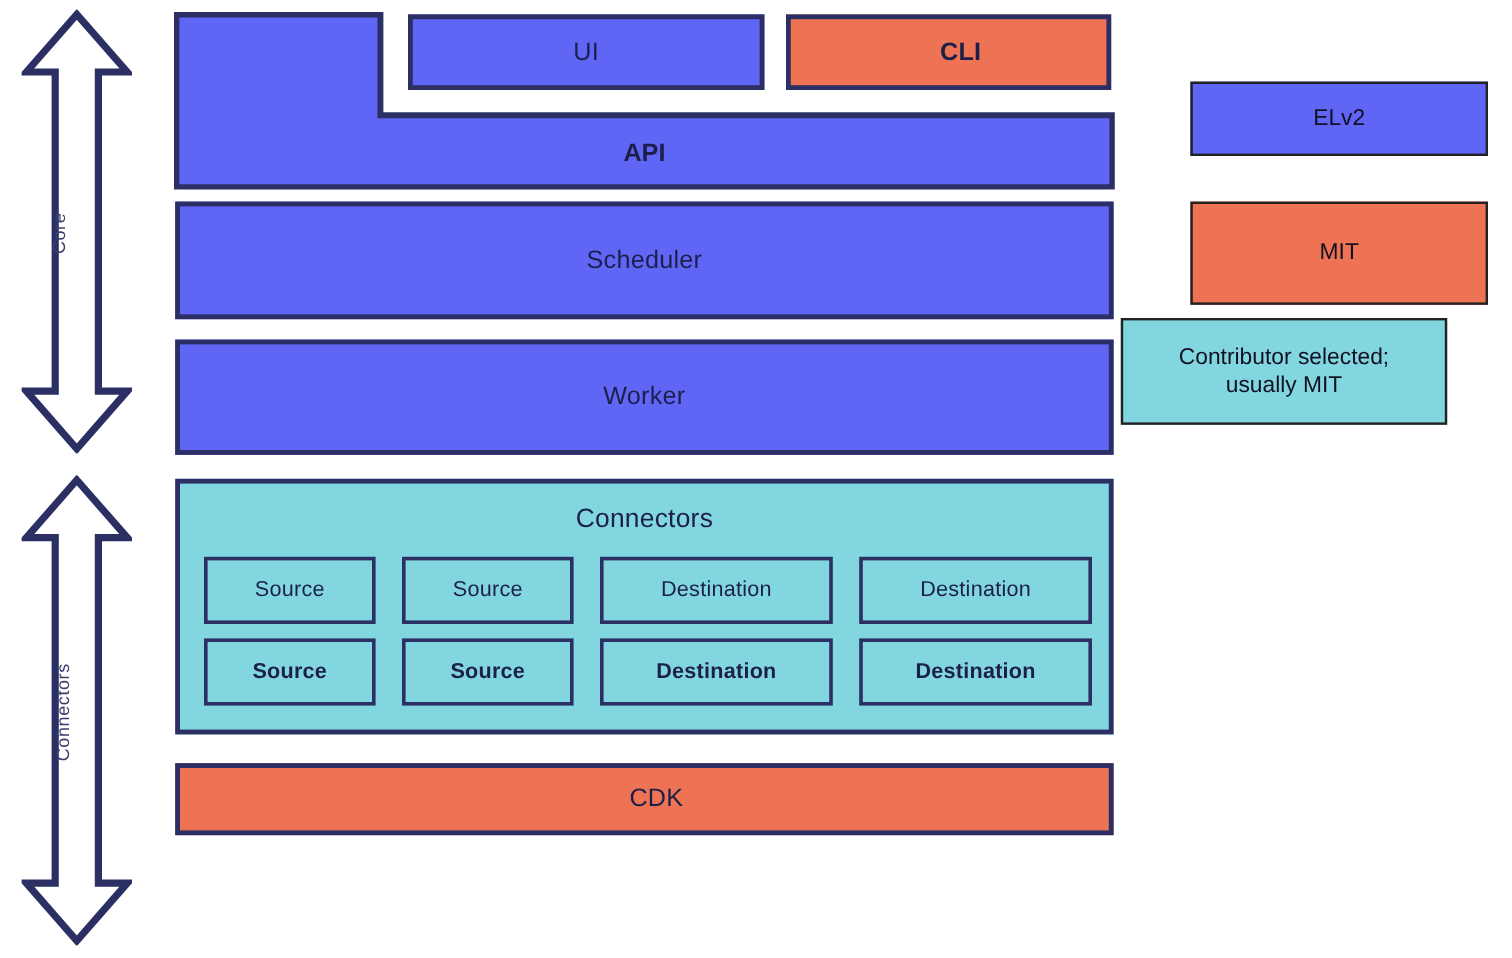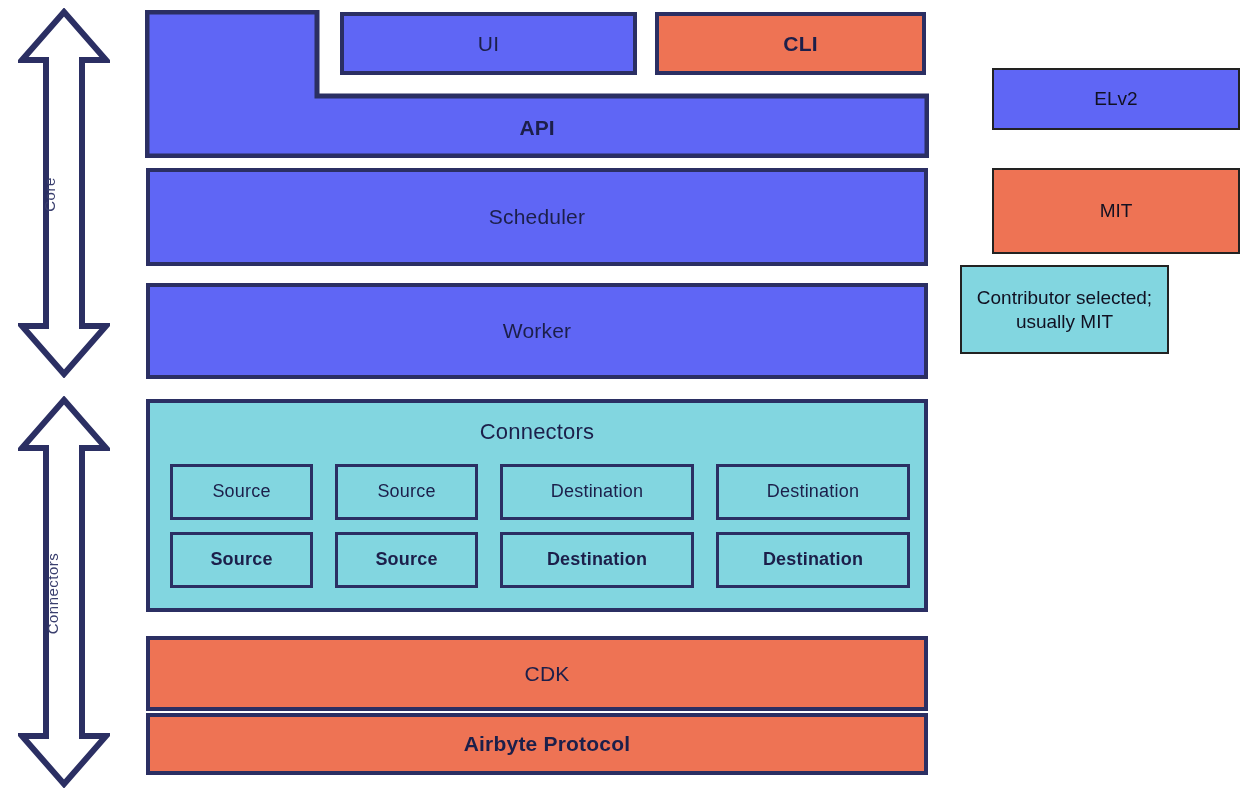--- a/index.html
+++ b/index.html
@@ -177,33 +177,30 @@
       <span>Source</span>
     </div>
     <div class="tile bold" style="left:350px; top:129px; width:194px; height:56px;">
       <span>Destination</span>
     </div>
     <div class="tile bold" style="left:566px; top:129px; width:194px; height:56px;">
       <span>Destination</span>
     </div>
   </div>
 
-  <div class="block orange" style="left:146px; top:636px; width:782px; height:75px;">
+  <div class="block orange" style="left:146px; top:636px; width:782px; height:60px;">
     <span>CDK</span>
   </div>
 
-  <div class="block orange bold" style="left:146px; top:713px; width:782px; height:62px;">
-    <span>Airbyte Protocol</span>
-  </div>
 
   <div class="legend-box purple" style="left:992px; top:68px; width:248px; height:62px;">
     <span>ELv2</span>
   </div>
 
   <div class="legend-box orange" style="left:992px; top:168px; width:248px; height:86px;">
     <span>MIT</span>
   </div>
 
-  <div class="legend-box teal" style="left:960px; top:265px; width:209px; height:89px;">
+  <div class="legend-box teal" style="left:934px; top:265px; width:272px; height:89px;">
     <span style="display:block; max-width:200px;">Contributor selected; usually MIT</span>
   </div>
 
 </div>
 
 </body></html>

